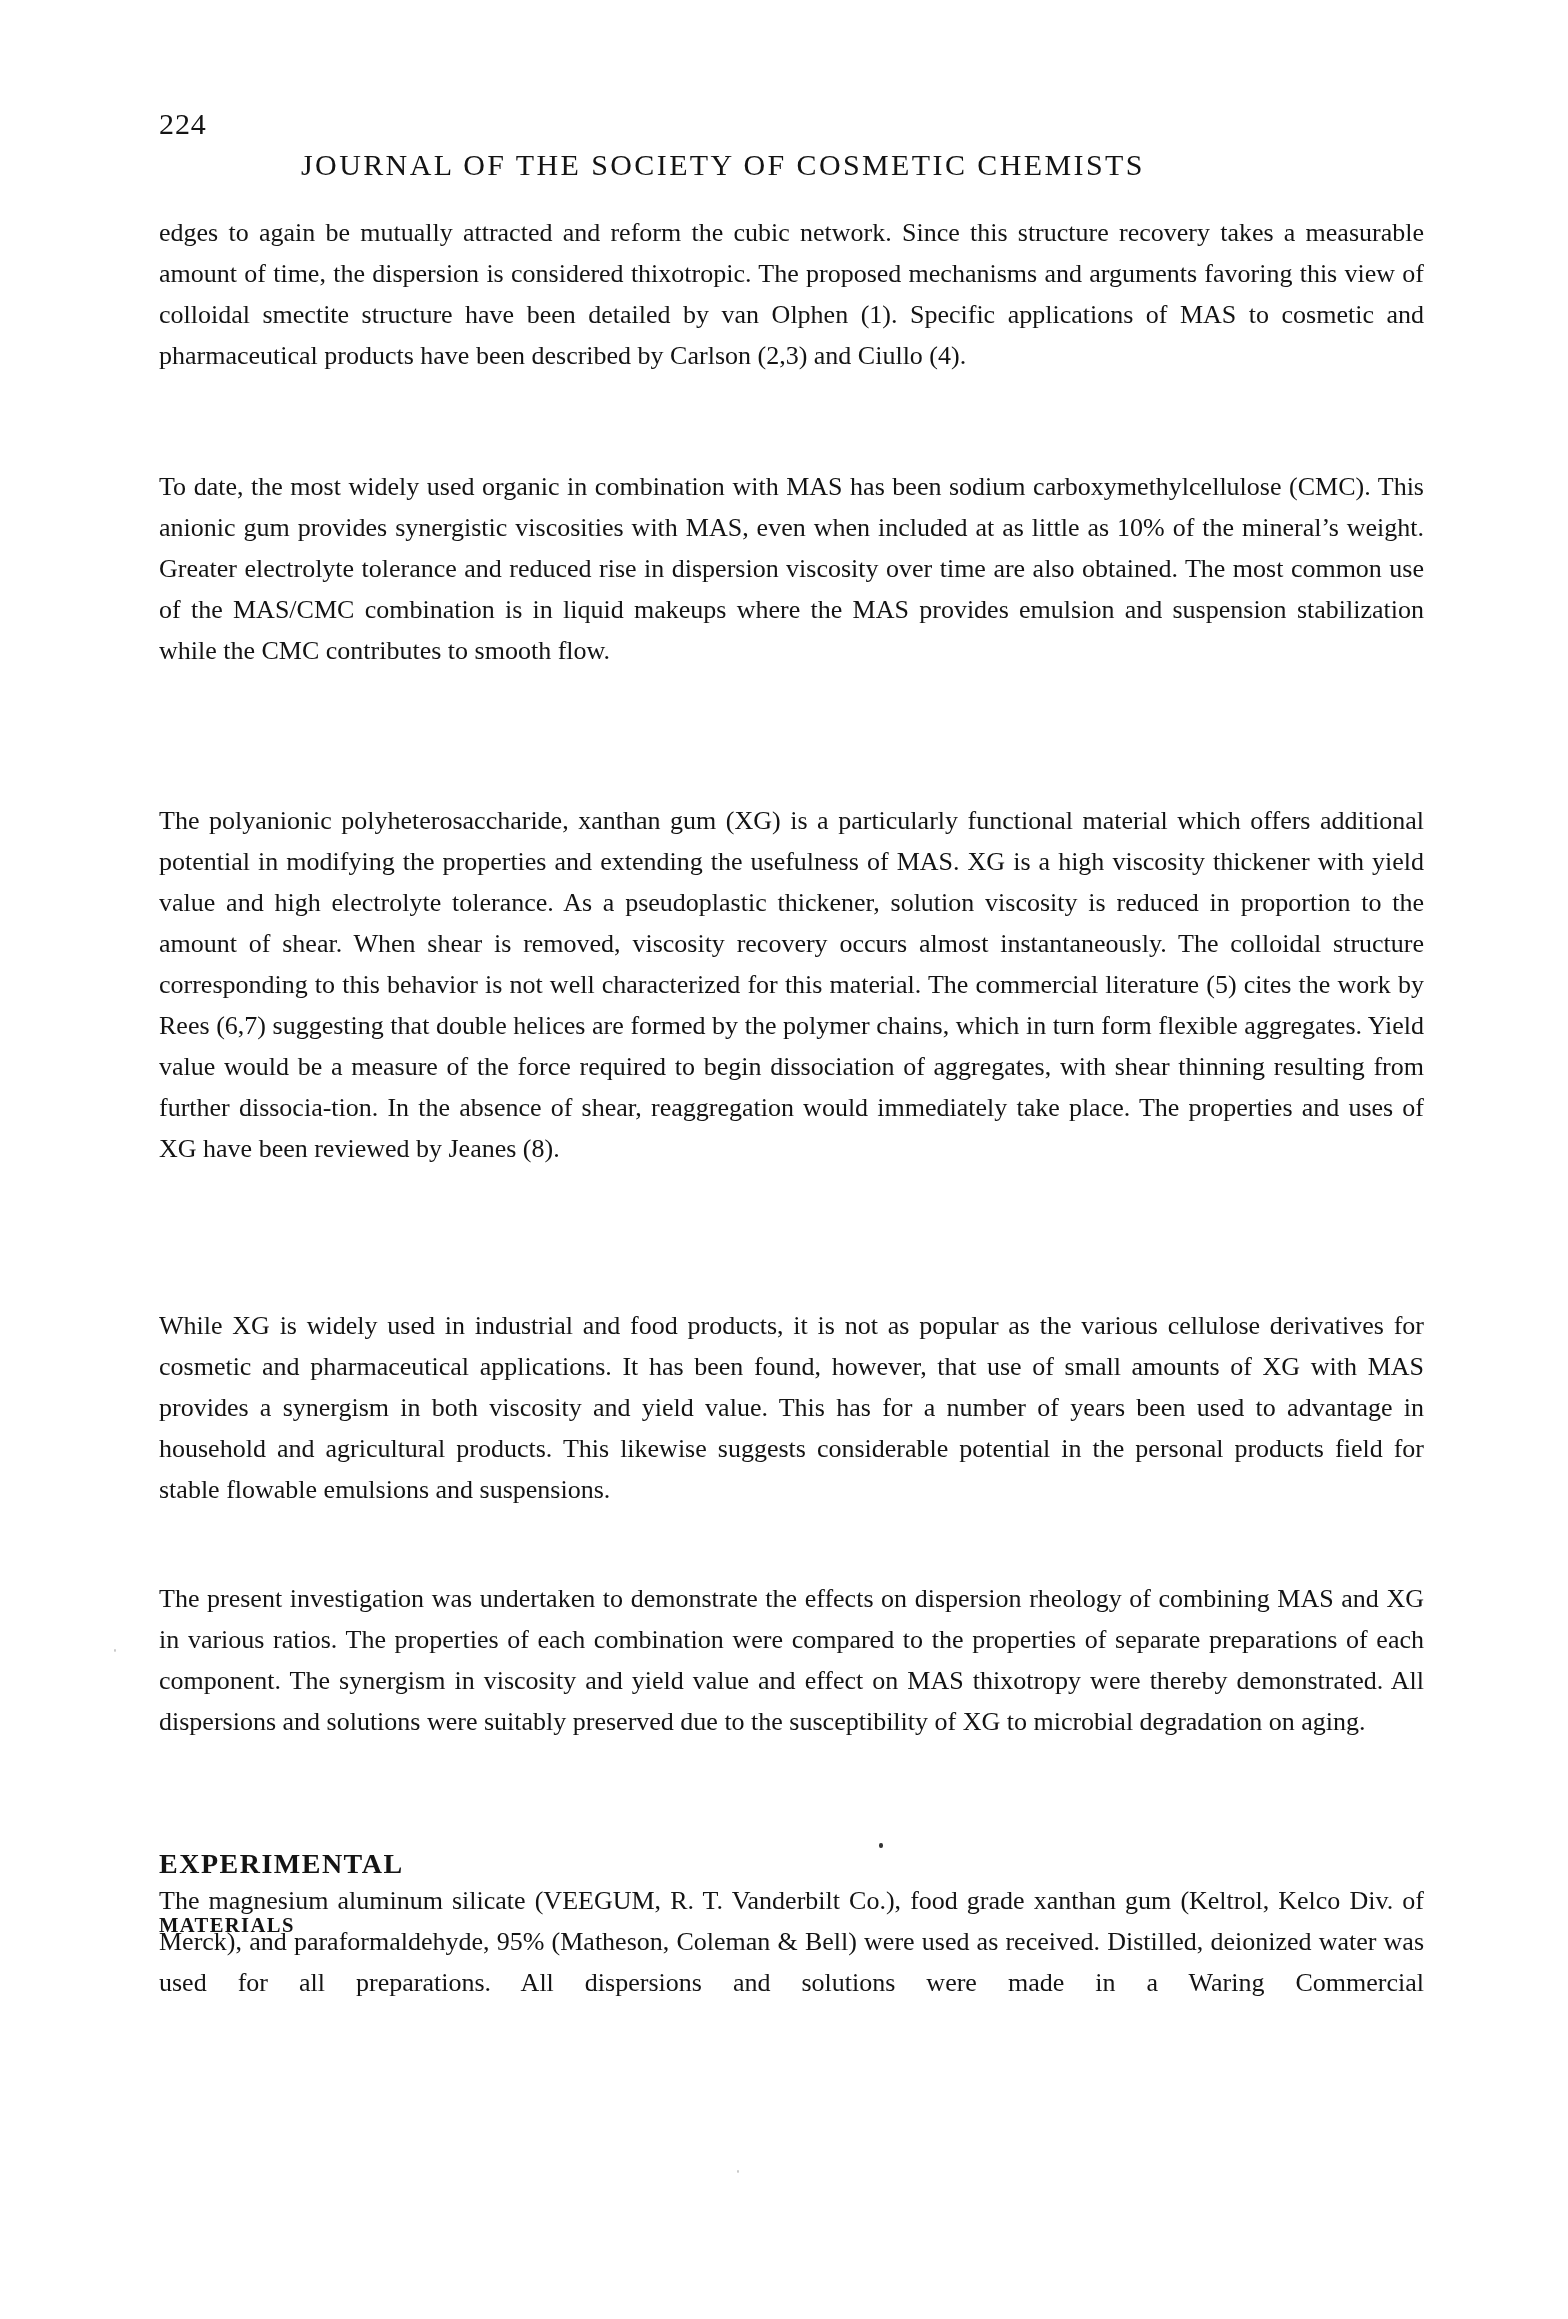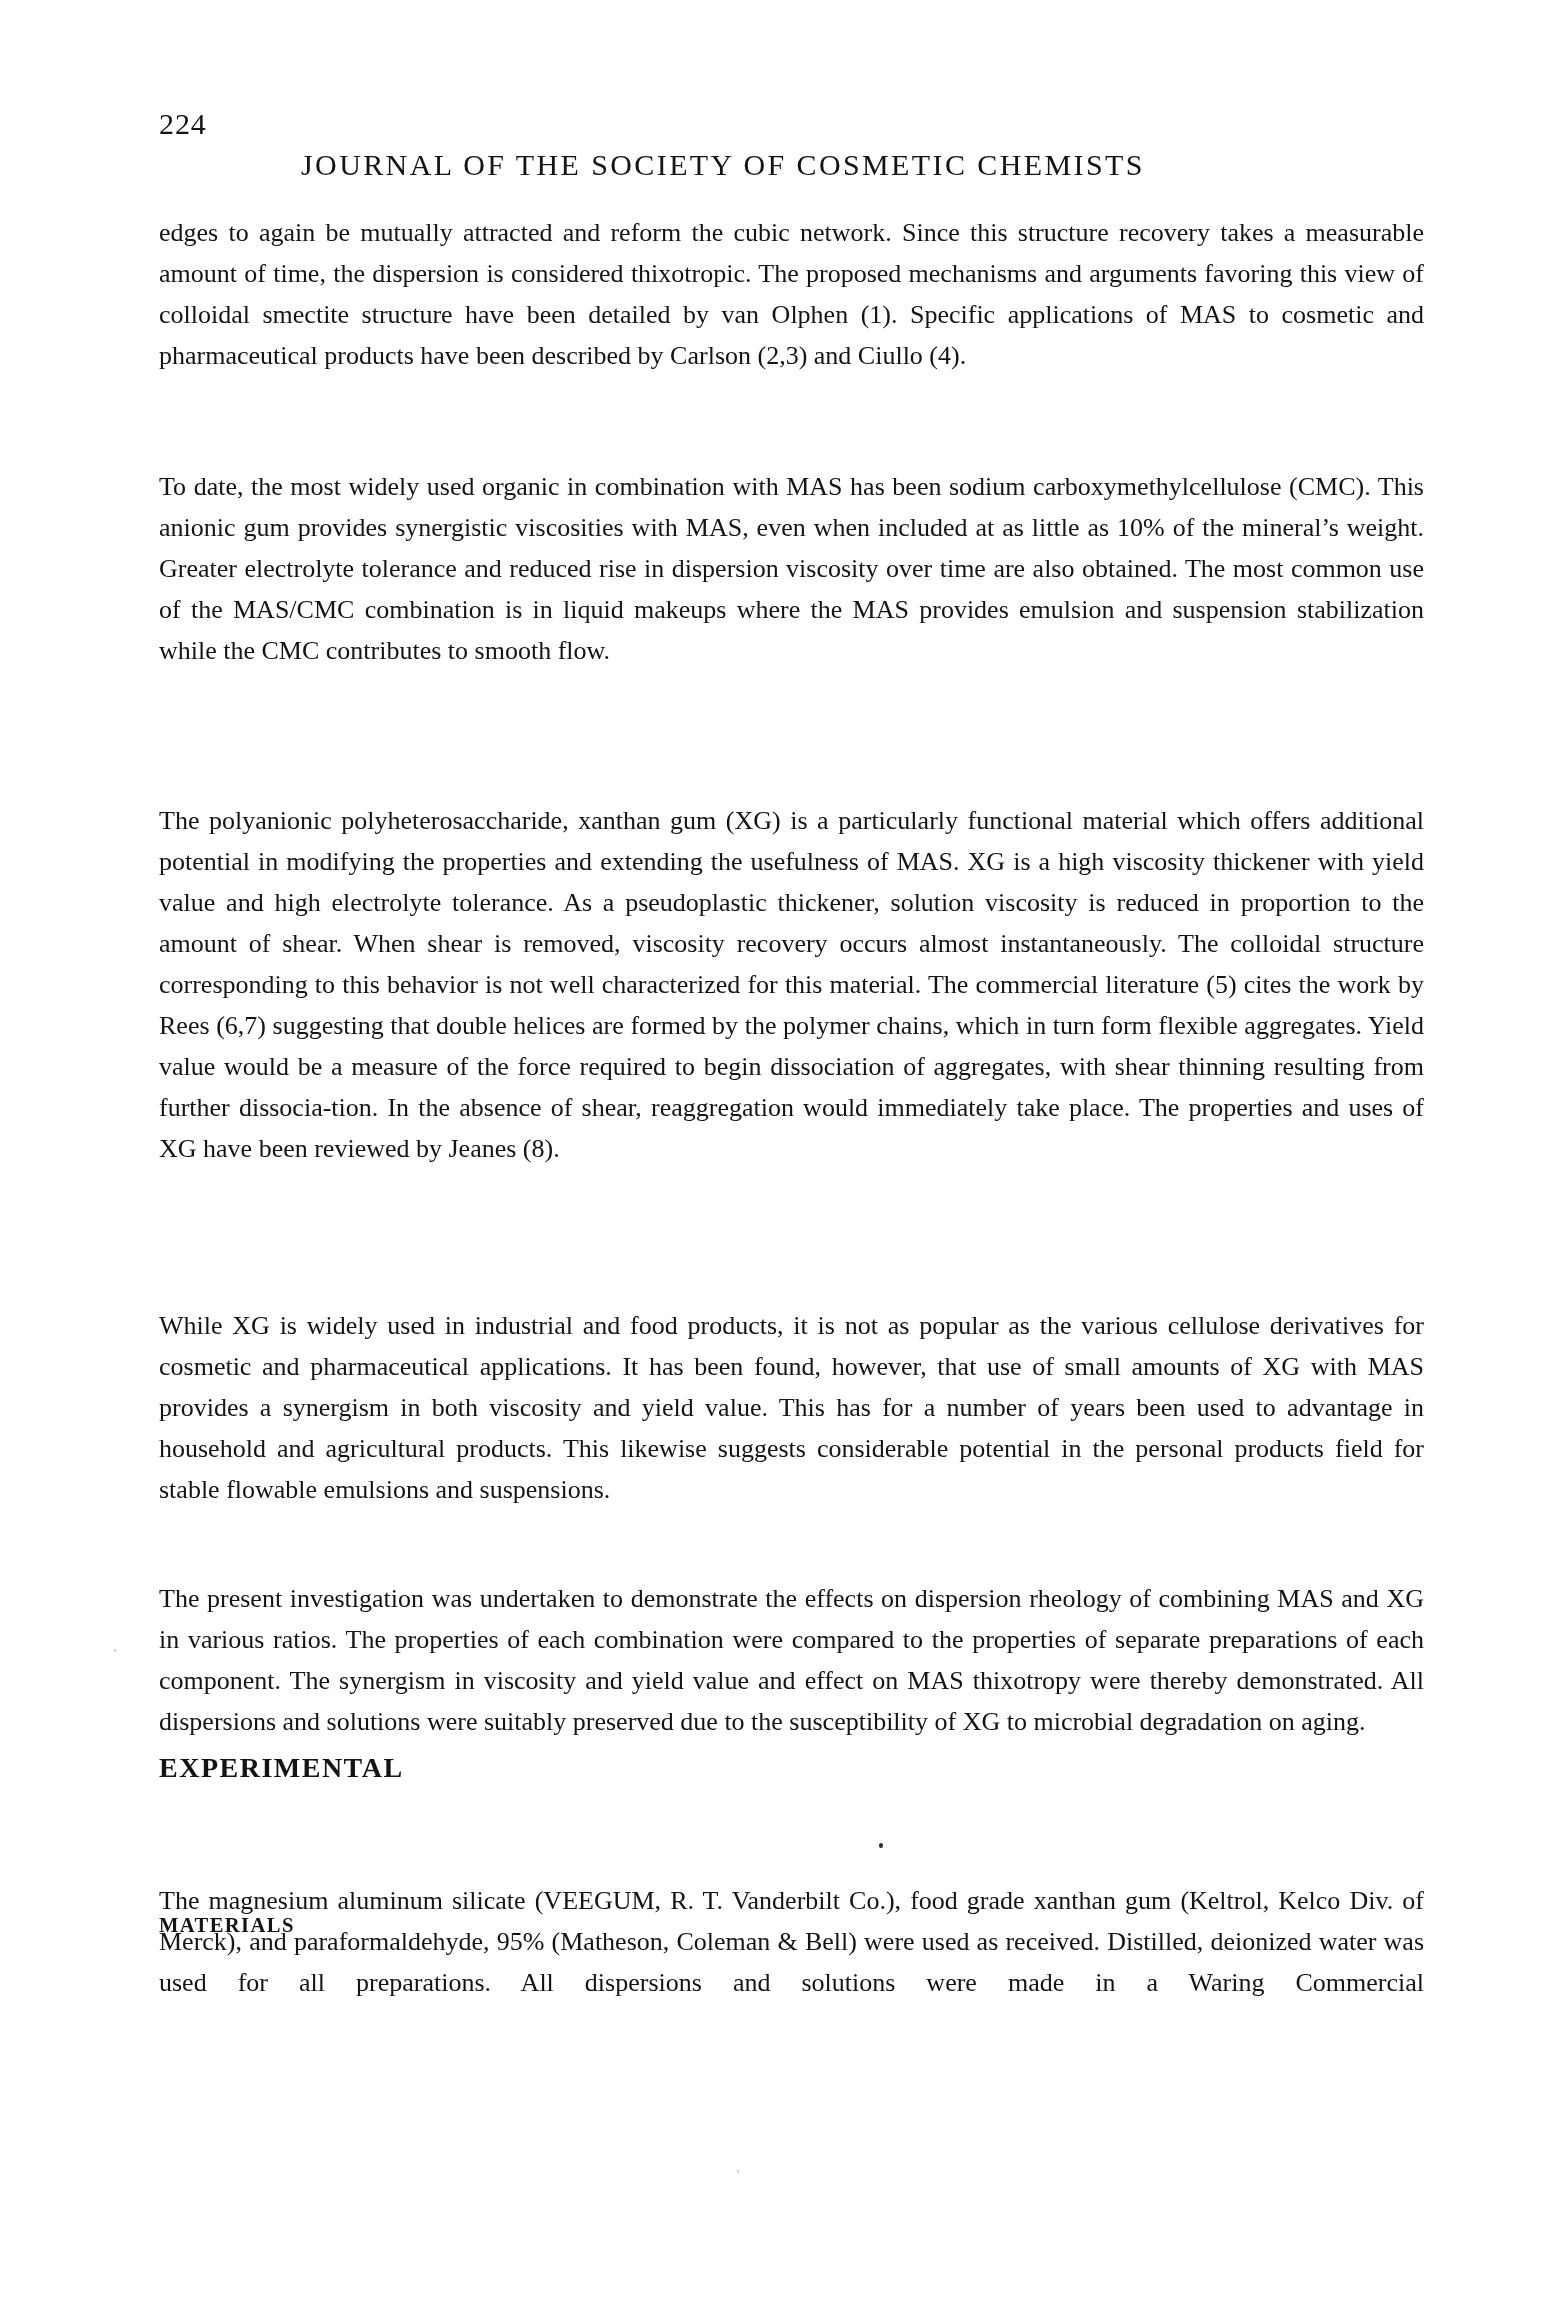--- a/index.html
+++ b/index.html
@@ -52,21 +52,21 @@
   .p2 { top: 466px; }
   .p3 { top: 800px; }
   .p4 { top: 1260px; margin-top: 45px; }
   .p5 { top: 1578px; }
   .p6 { top: 1880px; }
   .p6 { text-align-last: justify; }
 
   .section-heading {
     position: absolute;
     left: 159px;
-    top: 1752px;
+    top: 1848px;
     font-size: 28px;
     font-weight: bold;
     letter-spacing: 1.5px;
     margin: 0;
   }
   .subsection-heading {
     position: absolute;
     left: 159px;
     top: 1914px;
     font-size: 20.6px;

